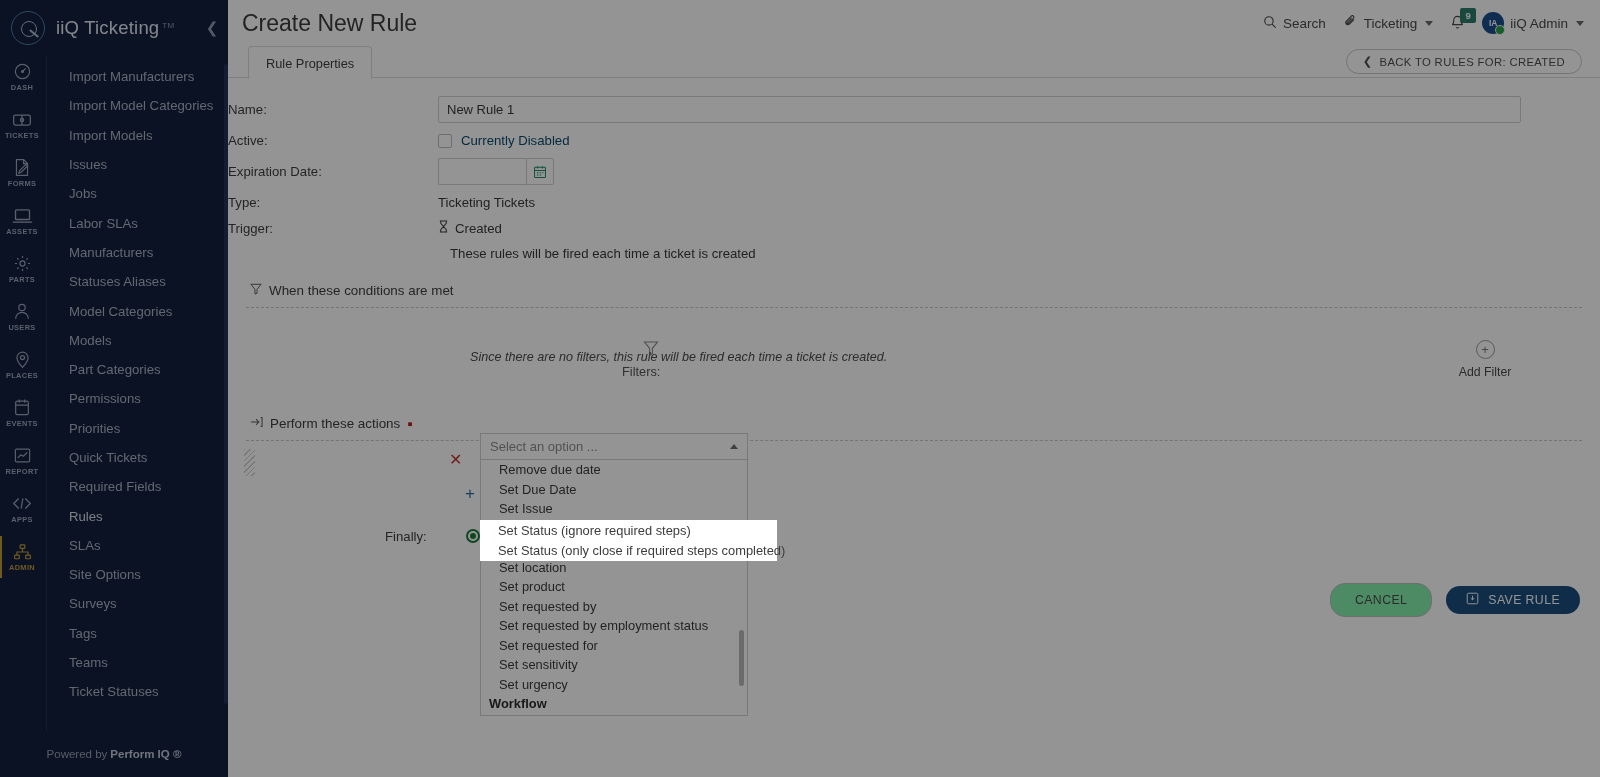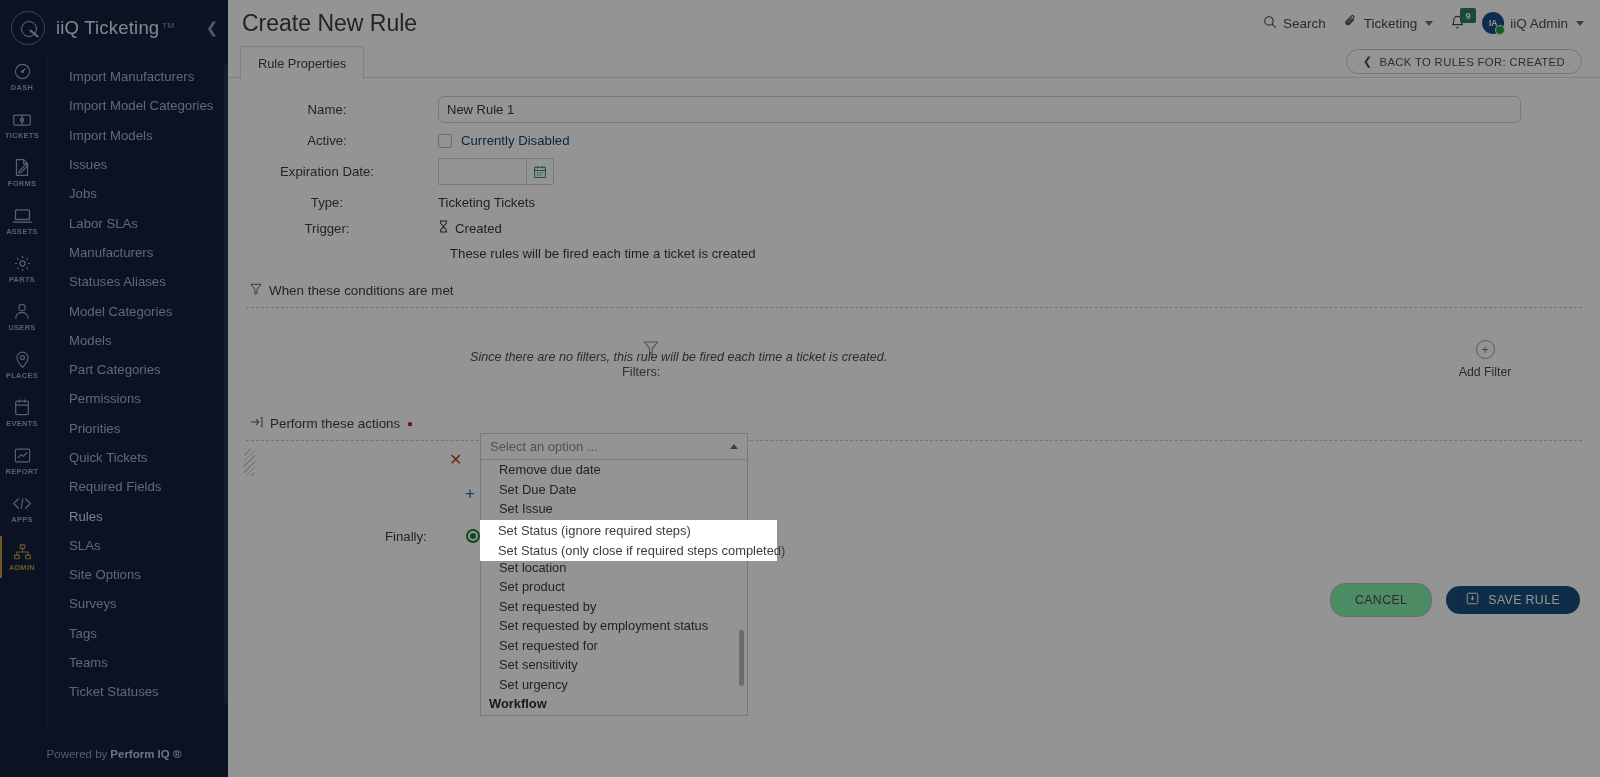--- a/index.html
+++ b/index.html
@@ -124,49 +124,49 @@
     width: 8px; height: 8px; border-radius: 50%; background: #24a148;
     border: 1.5px solid #efefef;
   }
 
   
   #tabstrip {
     position: relative; height: 32px; border-bottom: 1px solid #dcdcdc;
     padding-left: 12px;
   }
   #tab-rule-properties {
-    position: absolute; left: 12px; top: 0; height: 33px;
+    position: absolute; left: 20px; top: 0; height: 33px;
     display: flex; align-items: center; padding: 0 17px;
     background: #ffffff; border: 1px solid #dcdcdc; border-bottom: none;
     border-radius: 4px 4px 0 0; font-size: 12.8px; color: #414141;
     cursor: pointer;
   }
   #back-to-rules {
     position: absolute; right: 18px; top: 3px; height: 25px;
     display: flex; align-items: center; gap: 7px; padding: 0 16px;
     border: 1px solid #c9c9c9; border-radius: 13px;
     font-size: 11.3px; color: #4f4f4f; letter-spacing: .35px; cursor: pointer;
     background: #fff;
   }
 
   
   #form-body { position: relative; padding-top: 18px; }
   .form-row {
     display: flex; align-items: center; margin-bottom: 10px;
   }
   .form-label {
-    width: 210px; text-align: center; padding-right: 12px;
+    width: 210px; text-align: left; padding-right: 12px;
     font-size: 13.2px; color: #3f3f3f; flex: none;
   }
   .text-input {
     height: 27px; border: 1px solid #d0d0d0; border-radius: 2px;
     background: #fff; font-size: 13px; color: #3a3a3a;
     display: flex; align-items: center; padding: 0 8px;
   }
-  #name-input { width: 1083px; border-radius: 6px; }
+  #name-input { width: 1083px; }
   #active-row .chk {
     width: 14px; height: 14px; border: 1px solid #bcbcbc; border-radius: 2px;
     background: #fff; cursor: pointer; flex: none;
   }
   #active-status { color: #0c4a6e; font-size: 13.2px; margin-left: 9px; }
   #exp-input { width: 88px; border-right: none; border-radius: 2px 0 0 2px; }
   #exp-cal-btn {
     width: 28px; height: 27px; border: 1px solid #d0d0d0; background: #fff;
     display: flex; align-items: center; justify-content: center;
     cursor: pointer; border-radius: 0 2px 2px 0;

